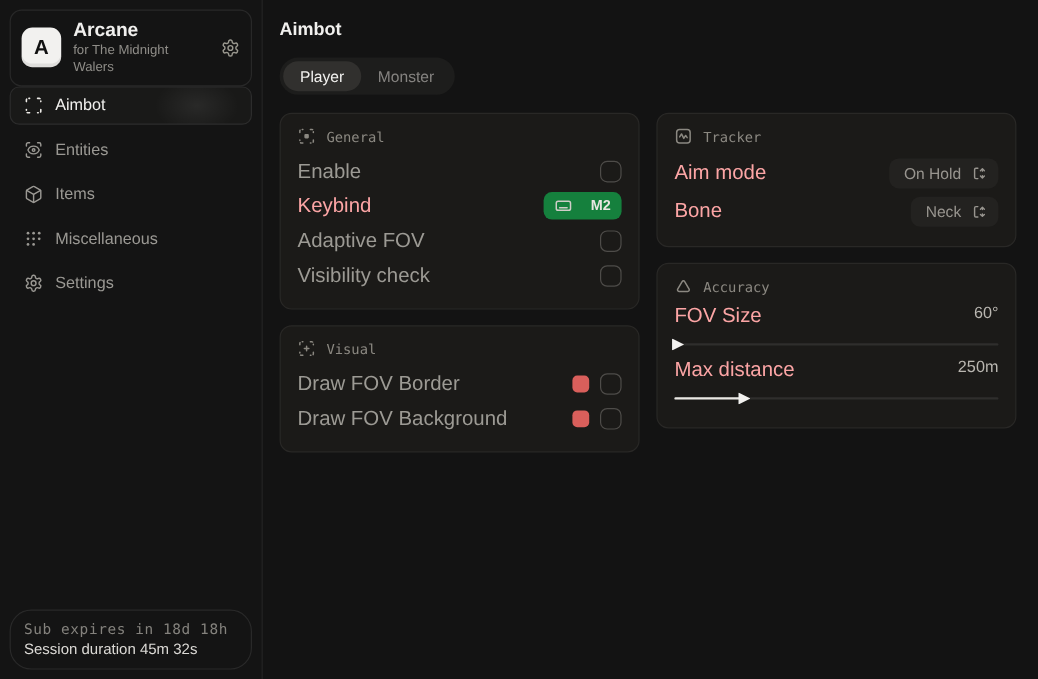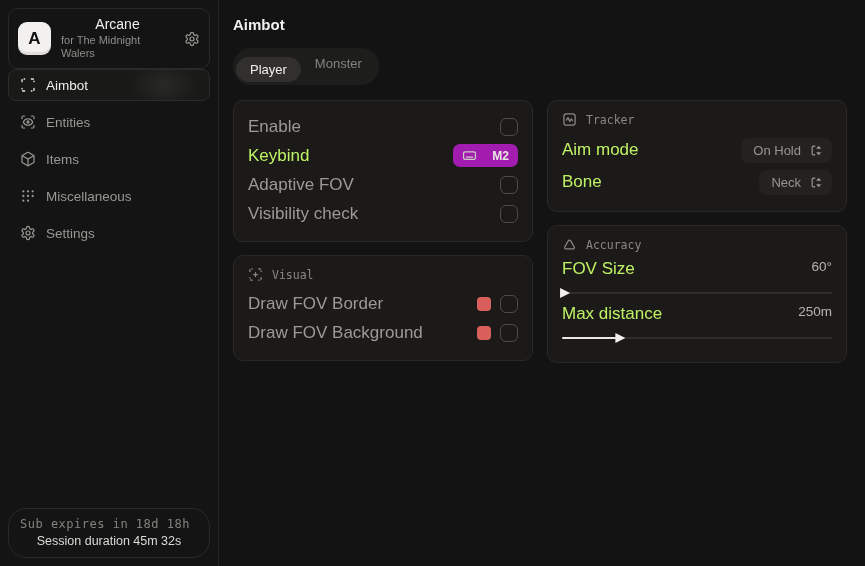--- a/index.html
+++ b/index.html
@@ -22,21 +22,21 @@
     border:1px solid #282828; border-radius:10px;
     padding:7px 9px; display:flex; align-items:center; gap:10px;
   }
   .logo {
     width:33px; height:33px; border-radius:9px; background:#f2f1ef;
     color:#111; font-weight:bold; font-size:17px;
     display:flex; align-items:center; justify-content:center; flex-shrink:0;
     box-shadow:inset 0 -3px 0 rgba(0,0,0,.08);
   }
   .brand-text { flex:1; line-height:1.25; }
-  .brand-name { font-size:14px; font-weight:normal; color:#f0efed;text-align:center; }
+  .brand-name { font-size:16px; font-weight:bold; color:#f0efed; }
   .brand-tagline { font-size:11px; color:#8f8d88; }
   .icon-btn { color:#9a988f; display:flex; align-items:center; cursor:pointer; }
 
   .category-label { font-size:12px; color:#8a8884; margin:24px 0 10px 7px; }
 
   .nav { display:flex; flex-direction:column; gap:5px; }
   .nav-item {
     display:flex; align-items:center; gap:10px;
     padding:7px 11px; border-radius:8px; font-size:13.5px;
     color:#9a9893; border:1px solid transparent; cursor:pointer; position:relative;
@@ -50,64 +50,64 @@
     content:""; position:absolute; right:10px; top:-8px; width:70px; height:46px;
     background:radial-gradient(closest-side, rgba(255,255,255,.07), transparent);
     pointer-events:none;
   }
 
   .sidebar-spacer { flex:1; }
   .session-card {
     border:1px solid #292929; border-radius:18px; padding:8px 11px 9px;
   }
   .session-line1 { font-size:12px; color:#84827d; letter-spacing:.5px; }
-  .session-line2 { font-size:12.5px; color:#dcdad6; margin-top:3px;text-align:center; }
+  .session-line2 { font-size:12.5px; color:#dcdad6; margin-top:3px; }
 
   
   .main { flex:1; padding:16px 0 0 14px; }
   .page-title { font-size:15px; font-weight:bold; color:#f1f0ee; margin-bottom:15px; }
 
   .tabs {
     display:inline-flex; background:#1d1d1c; border-radius:18px; padding:3px;
     margin-bottom:15px;
   }
   .tab {
     font-size:13px; padding:5px 14px; border-radius:14px; color:#858380; cursor:pointer;
   }
-  .tab.active { background:#31302e; color:#f2f1ef;margin-top:6px; }
+  .tab.active { background:#31302e; color:#f2f1ef; }
 
   .columns { display:flex; gap:14px; align-items:flex-start; }
   .col { display:flex; flex-direction:column; gap:13px; width:300px; }
 
   .panel {
     background:#1b1a18; border:1px solid #292826; border-radius:10px;
     padding:11px 14px 13px; width:300px;
   }
   .panel-header {
     display:flex; align-items:center; gap:9px; color:#8b8881;
     margin-bottom:7px;
   }
   .panel-header .ph-title { font-size:11.5px; }
   .panel-header .ph-icon { display:flex; color:#8b8881; }
 
   .row {
     display:flex; align-items:center; justify-content:space-between; min-height:29px;
   }
   .row-label { font-size:17px; color:#9c9a94; }
-  .row-label.bright { color:#bef264; }
+  .row-label.bright { color:#fca5a5; }
   .row-controls { display:flex; align-items:center; gap:9px; }
 
   .checkbox {
     width:18px; height:18px; border-radius:6px; border:1.5px solid #4e4c49;
     background:transparent; cursor:pointer;
   }
   .swatch { width:14px; height:14px; border-radius:4px; cursor:pointer; }
 
   .keybind-badge {
-    display:flex; align-items:center; gap:15px; background:#a21caf;
+    display:flex; align-items:flex-start; gap:15px; background:#15803d;
     border-radius:7px; padding:4px 9px; cursor:pointer;
   }
   .keybind-badge .kb-icon { display:flex; color:#cfcdc8; }
   .kb-value { font-size:12px; font-weight:bold; color:#e9e7e3; }
 
   .select-pill {
     display:flex; align-items:center; gap:9px; background:#232220;
     border-radius:8px; padding:5px 9px 5px 12px; cursor:pointer;
   }
   .select-value { font-size:13px; color:#98958f; }
@@ -214,20 +214,29 @@
   <div class="tabs">
     <div class="tab active">Player</div>
     <div class="tab">Monster</div>
   </div>
 
   <div class="columns">
 
     <div class="col">
 
       <section class="panel">
+        <div class="panel-header">
+          <span class="ph-icon">
+            <svg width="15" height="15" viewBox="0 0 24 24" fill="none" stroke="currentColor" stroke-width="2" stroke-linecap="round" stroke-linejoin="round">
+                <path stroke-dasharray="3 3" d="M3 7V5a2 2 0 0 1 2-2h2M17 3h2a2 2 0 0 1 2 2v2M21 17v2a2 2 0 0 1-2 2h-2M7 21H5a2 2 0 0 1-2-2v-2"></path>
+                <rect x="9" y="9" width="6" height="6" rx="1.5" fill="currentColor" stroke="none"></rect>
+              </svg>
+          </span>
+          <span class="ph-title mono">General</span>
+        </div>
         <div class="row">
           <span class="row-label">Enable</span>
           <span class="checkbox"></span>
         </div>
         <div class="row">
           <span class="row-label bright">Keybind</span>
           <span class="keybind-badge">
             <span class="kb-icon">
               <svg width="15" height="15" viewBox="0 0 24 24" fill="none" stroke="currentColor" stroke-width="2" stroke-linecap="round" stroke-linejoin="round">
                   <rect x="2.5" y="6" width="19" height="12" rx="2.5"></rect>

